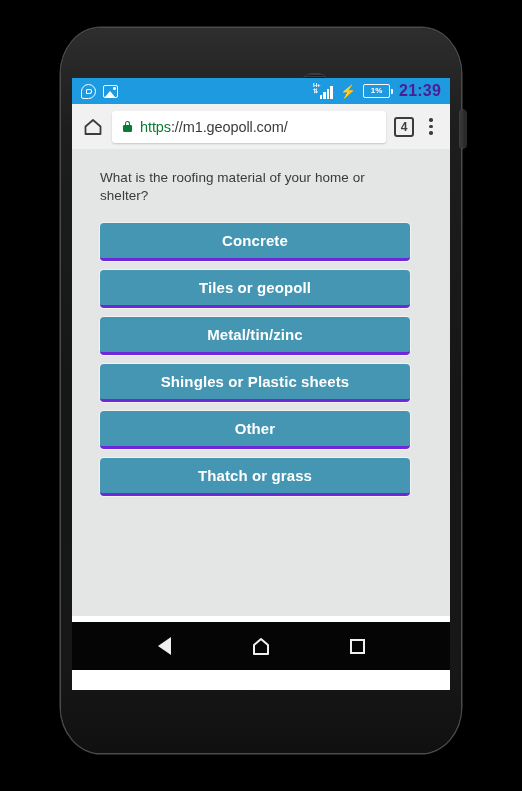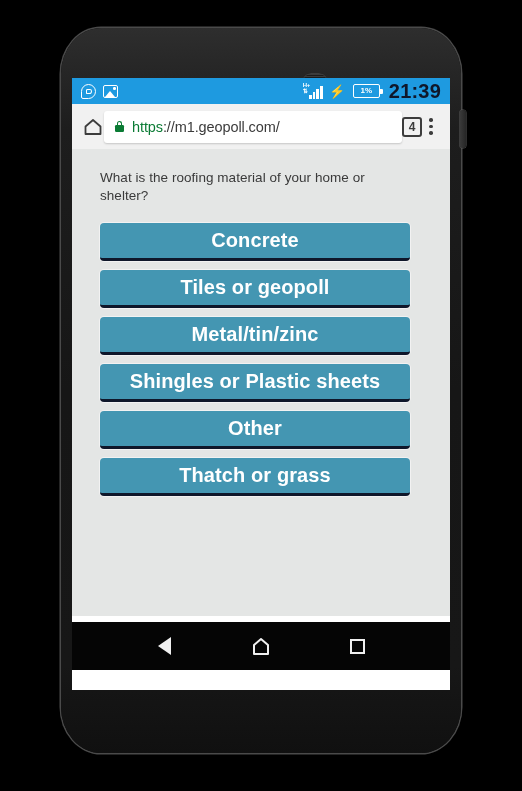--- a/index.html
+++ b/index.html
@@ -211,35 +211,36 @@
     background: #ffffff;
     border-radius: 0 1px 1px 0;
   }
   .battery .pct {
     font-size: 8px;
     font-weight: bold;
     color: #ffffff;
     line-height: 8px;
   }
   .clock {
-    font-size: 20px;
-    font-weight: bold;
-    color: #0f172a;
+    font-size: 16px;
+    font-weight: bold;
+    color: #4c1d95;
     letter-spacing: 0.2px;
     margin-left: 2px;
   }
 
   
   .browser-bar {
     height: 45px;
     background: #f1f1f1;
     display: flex;
     align-items: center;
     padding: 0 10px;
     box-sizing: border-box;
+    gap: 8px;
   }
   .home-btn {
     width: 22px; height: 22px;
     flex: 0 0 22px;
     position: relative;
     cursor: pointer;
   }
   .home-btn svg { display: block; }
 
   .omnibox {
@@ -415,25 +416,25 @@
     display: flex;
     flex-direction: column;
     gap: 9px;
   }
   .option-btn {
     display: block;
     width: 100%;
     height: 38px;
     background: #4496b2;
     color: #ffffff;
-    font-size: 20px;
+    font-size: 15px;
     font-weight: bold;
     font-family: "Liberation Sans", sans-serif;
     border: none;
-    border-bottom: 3px solid #0f172a;
+    border-bottom: 3px solid #6d28d9;
     border-radius: 4px;
     box-shadow: 0 0 0 1px #f2f2f2;
     cursor: pointer;
     letter-spacing: 0.1px;
     box-sizing: border-box;
     padding: 0;
     line-height: 35px;
   }
 
   .content-tail {

